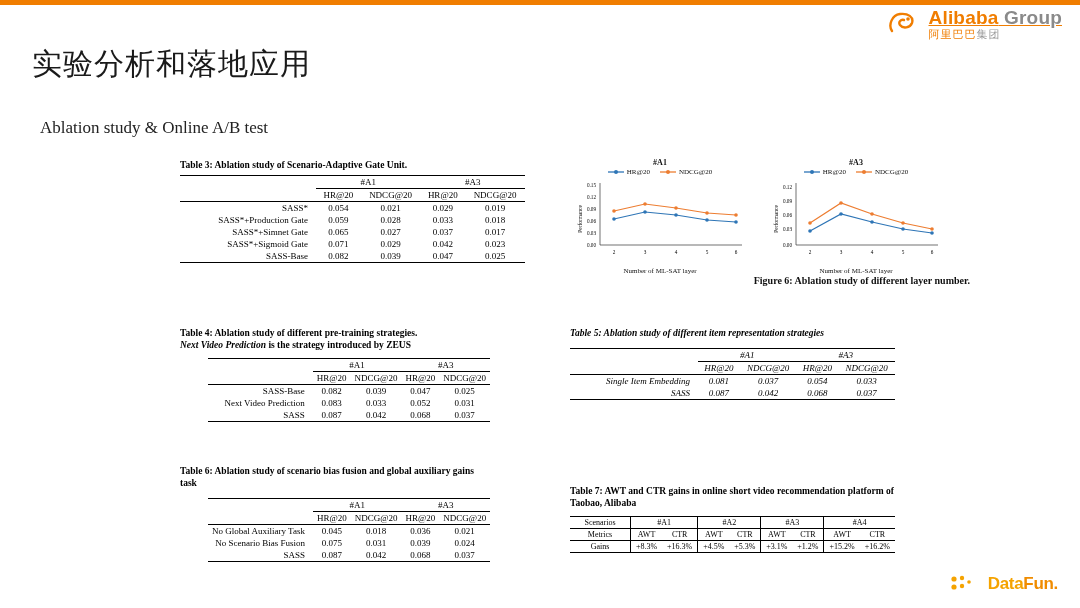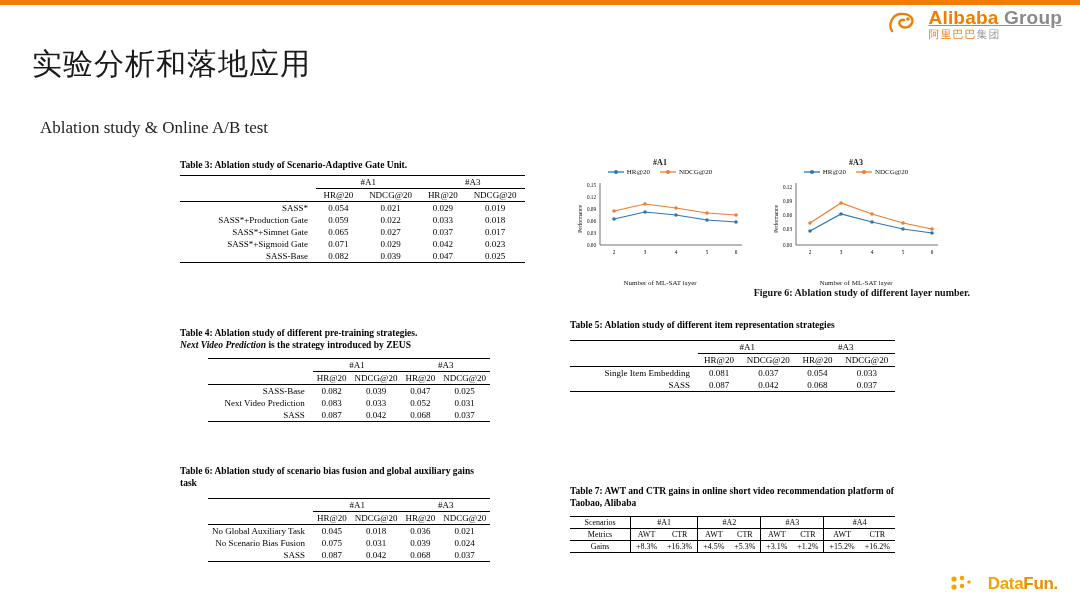--- a/index.html
+++ b/index.html
@@ -75,21 +75,21 @@
     text-align:center;font-size:8px;font-weight:bold;font-family:"Liberation Serif",serif;
     margin-bottom:1px;
   }
   .legend{
     display:flex;justify-content:center;gap:10px;font-size:7px;
     font-family:"Liberation Serif",serif;margin-bottom:1px;
   }
   .legend span.key{display:inline-flex;align-items:center;gap:3px;}
   .chart-svg{display:block;}
   .axis-x-label{
-    text-align:center;font-size:7px;font-family:"Liberation Serif",serif;margin-top:12px;
+    text-align:center;font-size:7px;font-family:"Liberation Serif",serif;margin-top:0px;
   }
   .fig-caption{
     text-align:right;font-size:10px;font-weight:bold;
     font-family:"Liberation Serif",serif;
   }
 
   .datafun{
     position:absolute;right:22px;bottom:14px;
     display:flex;align-items:center;gap:16px;
   }
@@ -145,21 +145,21 @@
     <tr>
       <td class="lbl">SASS*</td>
       <td>0.054</td>
       <td>0.021</td>
       <td>0.029</td>
       <td>0.019</td>
     </tr>
     <tr>
       <td class="lbl">SASS*+Production Gate</td>
       <td>0.059</td>
-      <td>0.022</td>
+      <td>0.028</td>
       <td>0.033</td>
       <td>0.018</td>
     </tr>
     <tr>
       <td class="lbl">SASS*+Simnet Gate</td>
       <td>0.065</td>
       <td>0.027</td>
       <td>0.037</td>
       <td>0.017</td>
     </tr>
@@ -382,21 +382,21 @@
             <circle cx="166" cy="56" r="1.8"></circle>
         </g>
       </svg>
       <div class="axis-x-label">Number of ML-SAT layer</div>
     </div>
 
   </div>
   <div class="fig-caption">Figure 6: Ablation study of different layer number.</div>
 </div>
 
-<div class="blk" style="left:570px;top:320px;width:330px;">
+<div class="blk" style="left:570px;top:328px;width:330px;font-style:italic;">
   <div class="caption" style="width:325px;">Table 5: Ablation study of different item representation strategies</div>
   <table class="sci" style="width:325px;margin-top:8px;">
     <tbody>
         <tr class="rule-top">
       <td style="width:120px;"></td>
       <td colspan="2" class="grp">#A1</td>
       <td colspan="2" class="grp">#A3</td>
     </tr>
     <tr class="rule-bot">
       <td></td>

